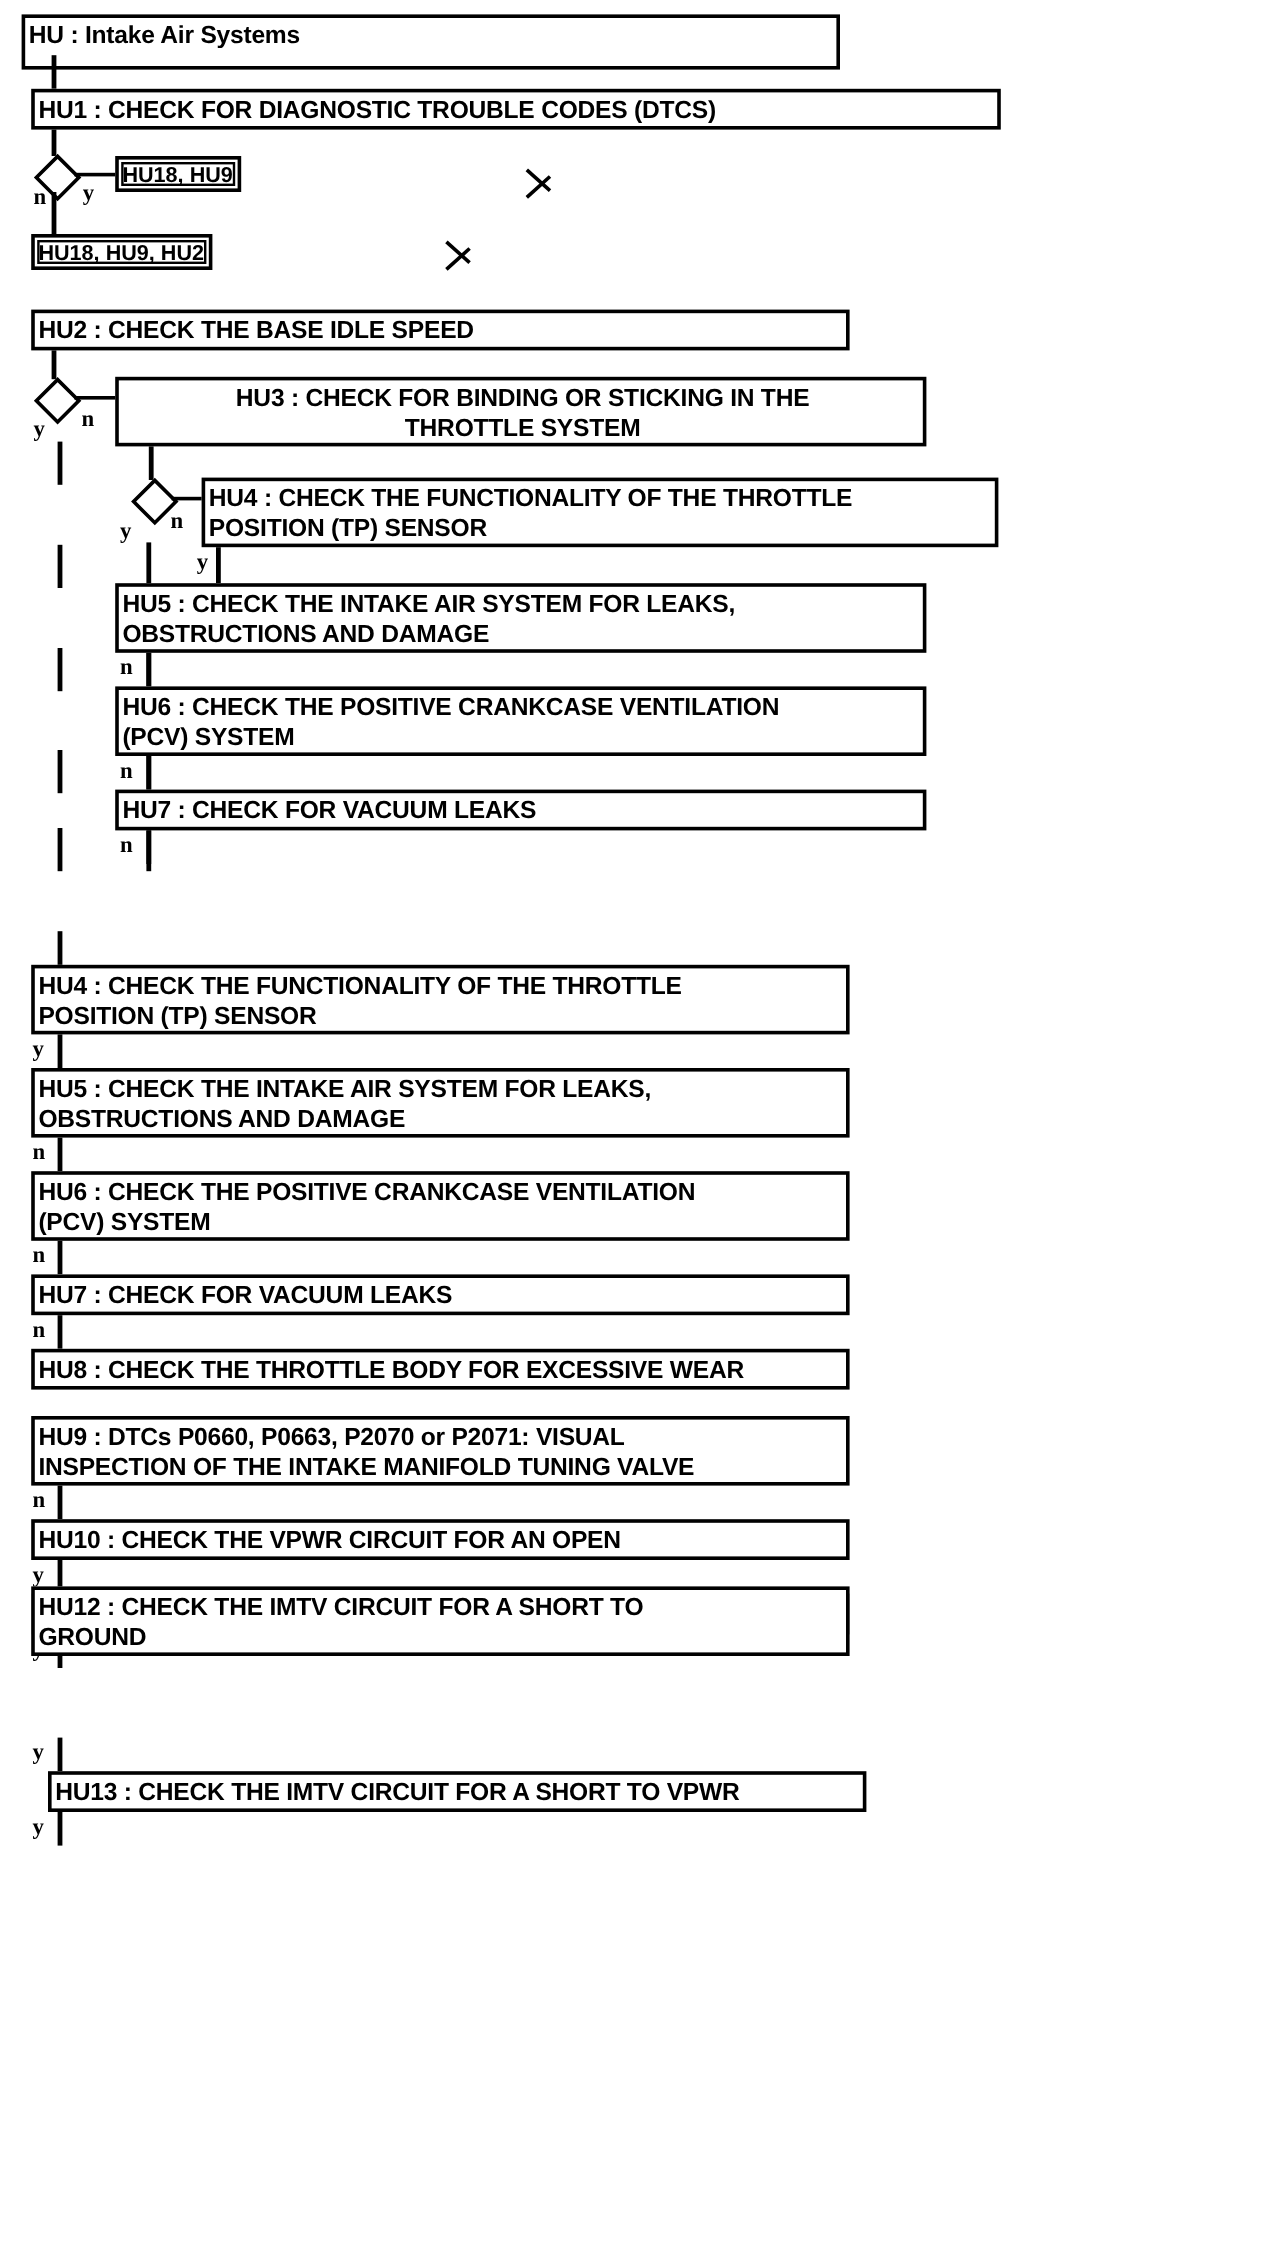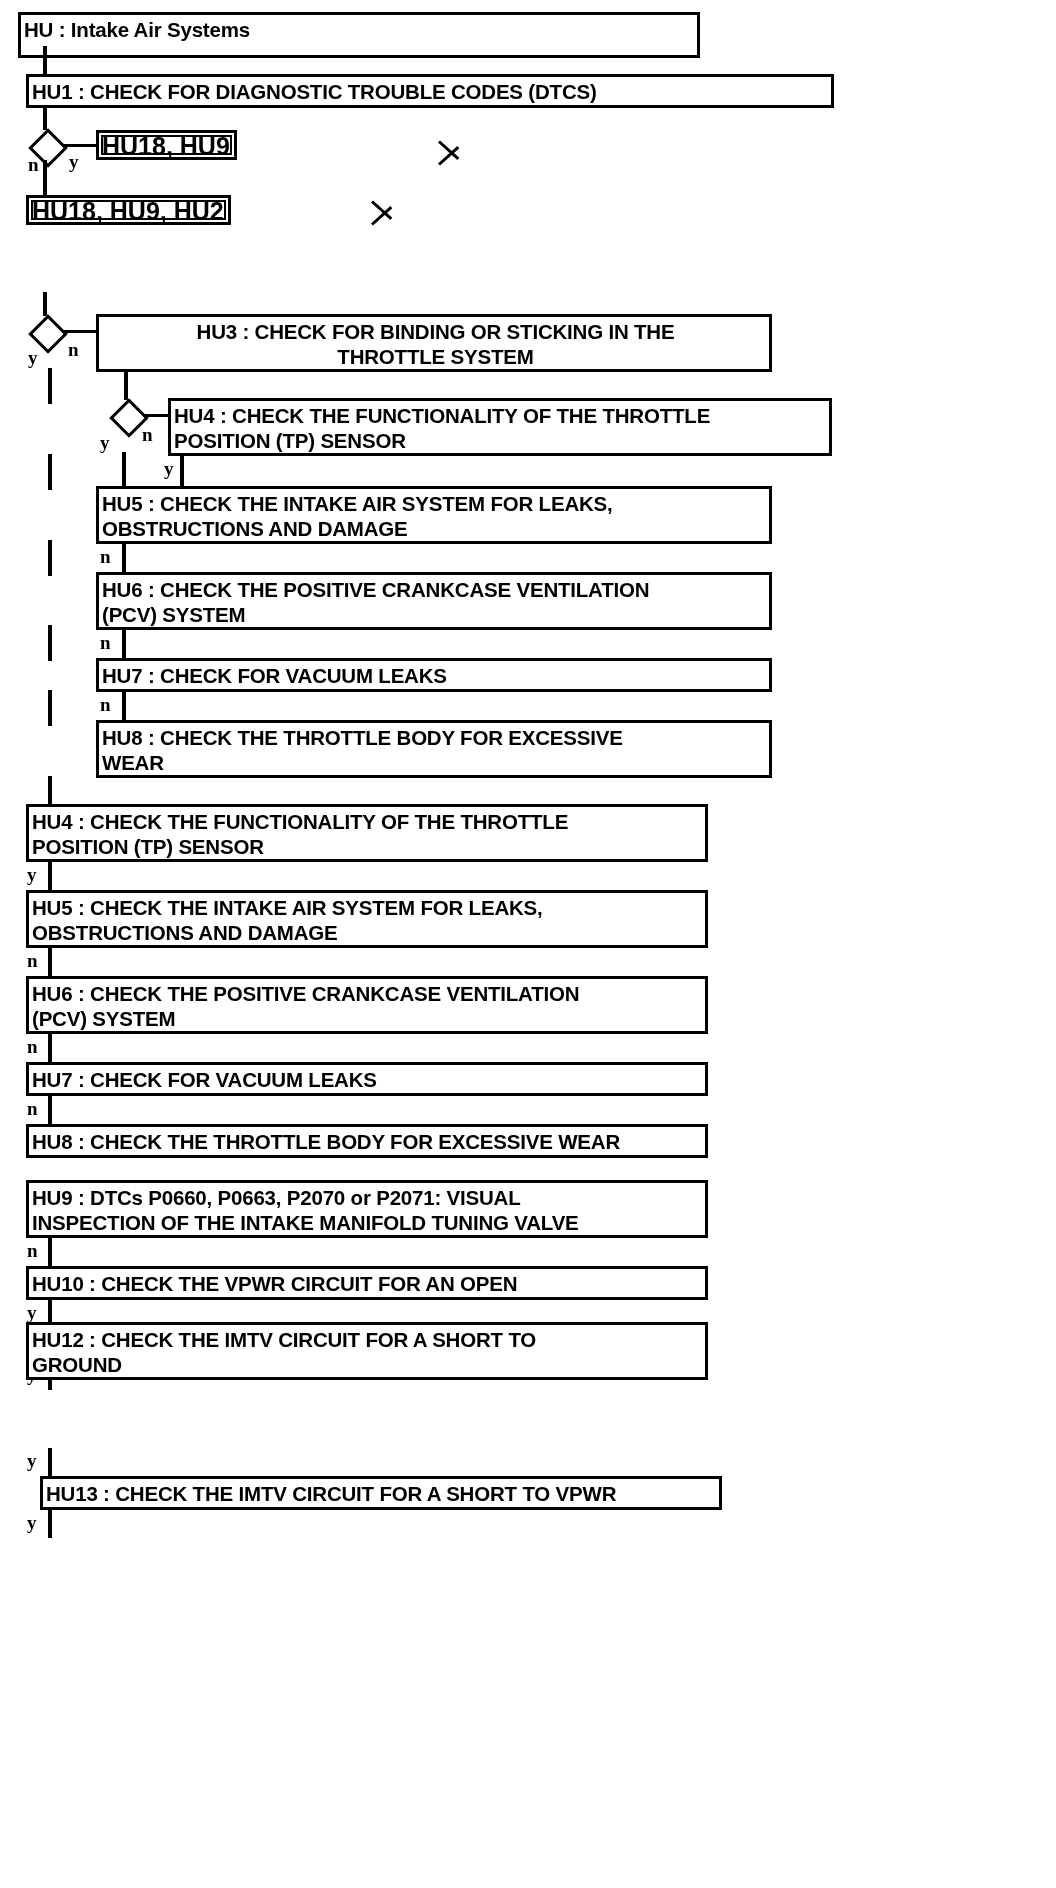--- a/index.html
+++ b/index.html
@@ -32,21 +32,21 @@
     white-space: pre-line;
     overflow: visible;
   }
   
   .refbox {
     position: absolute;
     box-sizing: border-box;
     border: 3px solid #000;
     background: #fff;
     font-weight: bold;
-    font-size: 25px;
+    font-size: 18px;
     line-height: 25px;
     padding: 1px 4px 1px 3px;
     white-space: nowrap;
   }
   .refbox::after {
     content: "";
     position: absolute;
     left: 2px; top: 2px; right: 2px; bottom: 2px;
     border: 2px solid #000;
     pointer-events: none;
@@ -135,20 +135,21 @@
   <div class="elabel" style="left:69px; top:152px;">y</div>
 
   <div class="vline" style="left:43px; top:160px; height:36px;"></div>
   <div class="elabel" style="left:28px; top:155px;">n</div>
 
   <div class="refbox" style="left:26px; top:195px; height:30px;">HU18, HU9, HU2</div>
 
   <div class="chev" style="left:437px; top:131px;"></div>
   <div class="chev" style="left:370px; top:191px;"></div>
 
+  <div class="box" style="left:26px; top:258px; width:682px; height:34px;">HU2 : CHECK THE BASE IDLE SPEED</div>
 
   <div class="vline" style="left:43px; top:292px; height:24px;"></div>
 
   <div class="diamond" style="left:28px; top:314px;">
     <i></i>
   </div>
   <div class="elabel" style="left:28px; top:348px;">y</div>
   <div class="elabel" style="left:68px; top:340px;">n</div>
 
   <div class="hline" style="left:62px; top:330px; width:36px;"></div>
@@ -192,22 +193,20 @@
 
   <div class="box" style="left:96px; top:572px; width:676px; height:58px;">HU6 : CHECK THE POSITIVE CRANKCASE VENTILATION
 (PCV) SYSTEM</div>
   <div class="vline" style="left:122px; top:630px; height:28px;"></div>
   <div class="elabel" style="left:100px; top:633px;">n</div>
 
   <div class="box" style="left:96px; top:658px; width:676px; height:34px;">HU7 : CHECK FOR VACUUM LEAKS</div>
   <div class="vline" style="left:122px; top:692px; height:28px;"></div>
   <div class="elabel" style="left:100px; top:695px;">n</div>
 
-  <div class="box" style="left:96px; top:720px; width:676px; height:58px;">HU8 : CHECK THE THROTTLE BODY FOR EXCESSIVE
-WEAR</div>
 
   <div class="box" style="left:26px; top:804px; width:682px; height:58px;">HU4 : CHECK THE FUNCTIONALITY OF THE THROTTLE
 POSITION (TP) SENSOR</div>
   <div class="vline" style="left:48px; top:862px; height:28px;"></div>
   <div class="elabel" style="left:27px; top:865px;">y</div>
 
   <div class="box" style="left:26px; top:890px; width:682px; height:58px;">HU5 : CHECK THE INTAKE AIR SYSTEM FOR LEAKS,
 OBSTRUCTIONS AND DAMAGE</div>
   <div class="vline" style="left:48px; top:948px; height:28px;"></div>
   <div class="elabel" style="left:27px; top:951px;">n</div>

